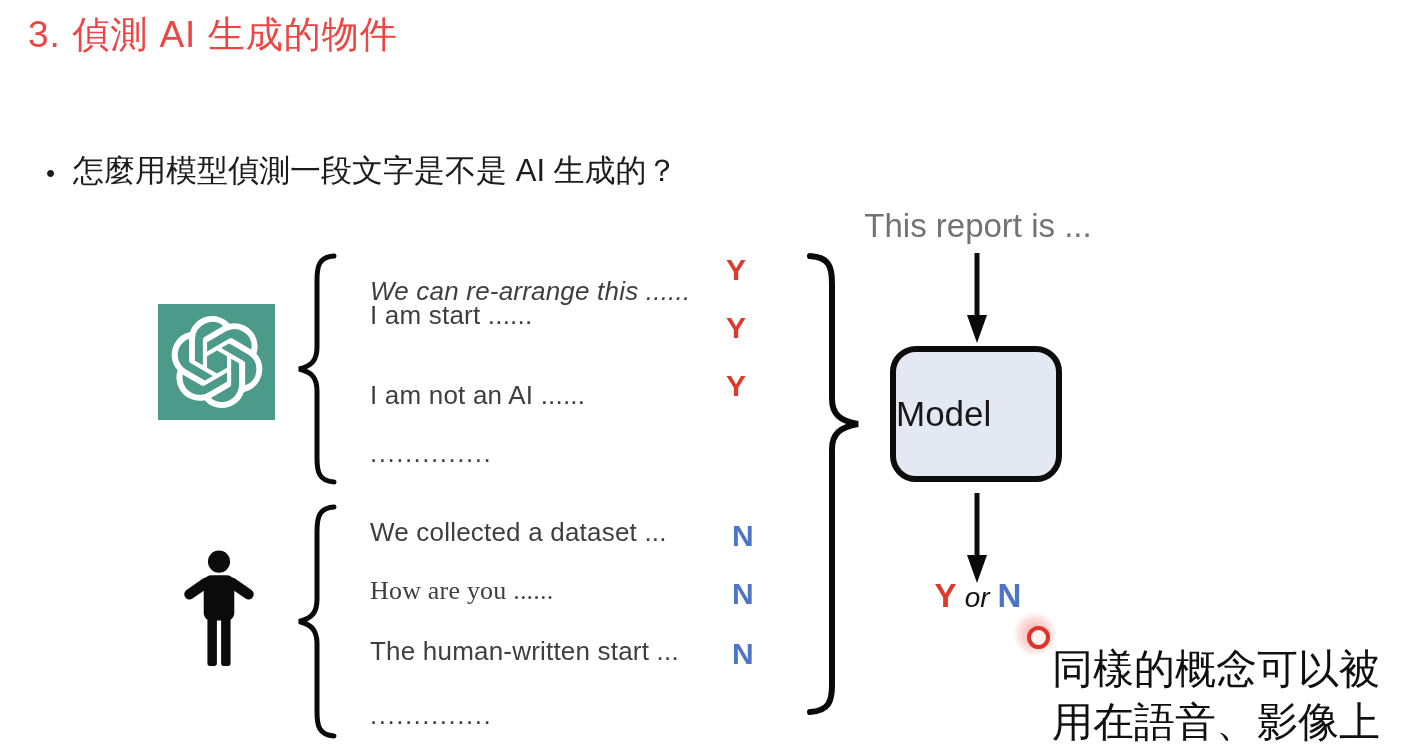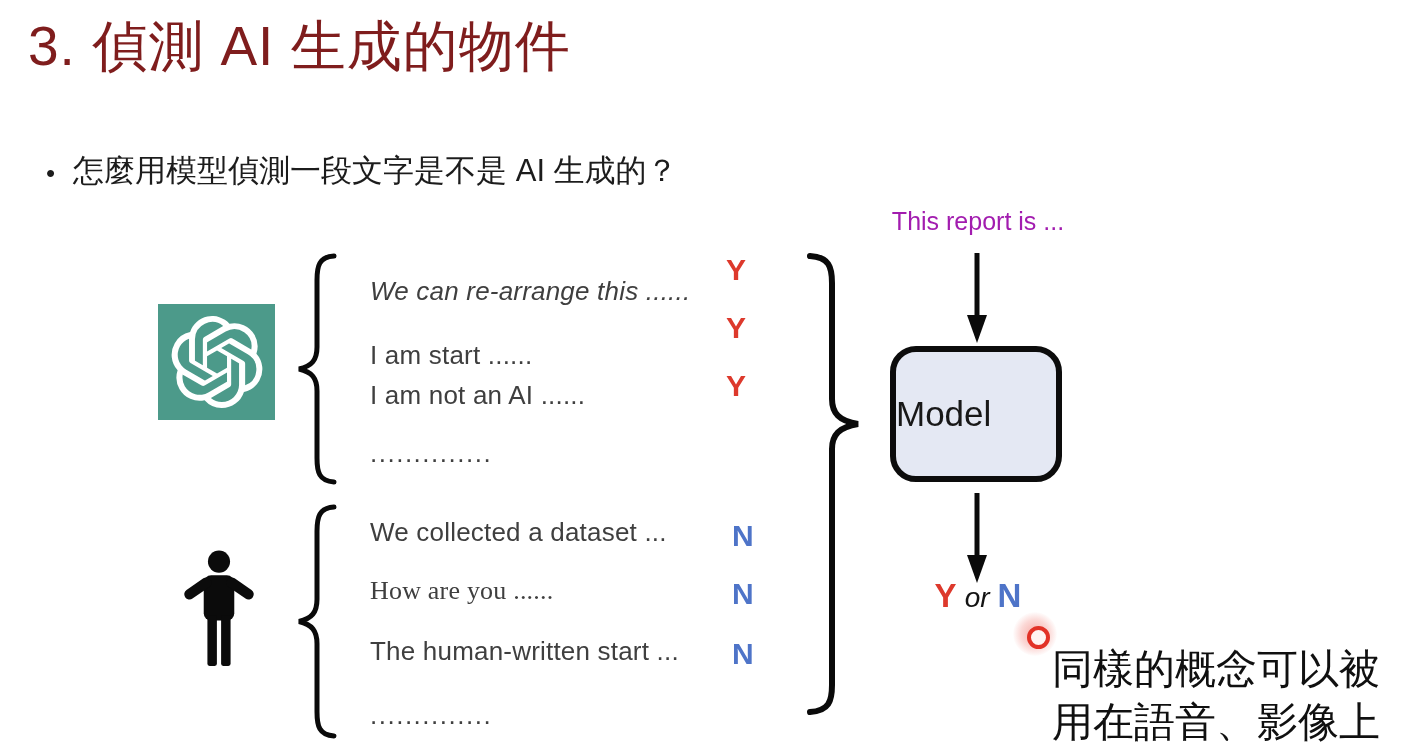--- a/index.html
+++ b/index.html
@@ -1,32 +1,32 @@
 <!DOCTYPE html>
 <html style="--label-yes: #dd392c; --label-no: #4e74c8; --openai-teal: #4c9a8a; --model-fill: #e4e8f3; --laser-red: #e23227; --body-text: #3f3f3f;"><head>
 <meta charset="utf-8">
 <style>
   html,body{margin:0;padding:0;background:#ffffff;}
   .slide{
     position:relative;width:1428px;height:756px;background:#ffffff;overflow:hidden;
     font-family:"Liberation Sans","DejaVu Sans",sans-serif;color:#1a1a1a;
   }
   .abs{position:absolute;}
-  .title{left:28px;top:10px;font-size:55px;letter-spacing:1px;color:#7f1d1d;}
+  .title{left:28px;top:10px;font-size:37px;letter-spacing:1px;color:#ef4444;}
   .bullet-line{left:46px;top:150px;font-size:31px;color:#1c1c1c;display:flex;align-items:center;gap:18px;}
   .bullet-marker{font-size:26px;line-height:1;position:relative;top:2px;}
   .sample{left:370px;font-size:26px;color:var(--body-text,#3f3f3f);letter-spacing:.2px;white-space:nowrap;}
   .dots{letter-spacing:1.5px;}
   .lab{font-size:30px;font-weight:700;white-space:nowrap;}
   .lab.y{left:726px;color:var(--label-yes,#dd392c);}
   .lab.n{left:732px;color:var(--label-no,#4e74c8);}
   .logo-box{left:158px;top:304px;width:117px;height:116px;background:var(--openai-teal,#4c9a8a);
     display:flex;align-items:center;justify-content:center;}
   .brace{stroke:#0a0a0a;fill:none;}
-  .report-text{left:858px;top:207px;width:240px;text-align:center;font-size:25px;color:#a21caf;white-space:nowrap;}
+  .report-text{left:858px;top:207px;width:240px;text-align:center;font-size:33px;color:#737373;white-space:nowrap;}
   .model-box{left:890px;top:346px;width:172px;height:136px;background:var(--model-fill,#e4e8f3);
     border:6px solid #0c0c0c;border-radius:26px;box-sizing:border-box;
     display:flex;align-items:center;justify-content:flex-start;}
   .model-label{font-size:35px;color:#181818;}
   .yorn{left:888px;top:577px;width:180px;text-align:center;white-space:nowrap;}
   .yorn .yes{font-size:33px;font-weight:700;color:var(--label-yes,#dd392c);}
   .yorn .conj{font-size:28px;color:#141414;margin:0 8px;font-style:italic;}
   .yorn .no{font-size:33px;font-weight:700;color:var(--label-no,#4e74c8);}
   .laser-glow{left:1013px;top:612px;width:44px;height:44px;border-radius:50%;
     background:radial-gradient(circle,rgba(235,60,48,.42) 0%,rgba(235,60,48,.2) 45%,rgba(235,60,48,0) 72%);}
@@ -67,21 +67,21 @@
 
   <svg class="abs" style="left:284px;top:252px;" width="60" height="234" viewBox="0 0 60 234">
     <path class="brace" stroke-width="5" stroke-linecap="round" d="M50 4 C35 5 33 14 33 28 L33 95 C33 108 28 114 15 117 C28 120 33 126 33 139 L33 206 C33 220 35 229 50 230"></path>
   </svg>
 
   <svg class="abs" style="left:284px;top:503px;" width="60" height="237" viewBox="0 0 60 234" preserveAspectRatio="none">
     <path class="brace" stroke-width="5" stroke-linecap="round" d="M50 4 C35 5 33 14 33 28 L33 95 C33 108 28 114 15 117 C28 120 33 126 33 139 L33 206 C33 220 35 229 50 230"></path>
   </svg>
 
   <span class="abs sample" style="top:276px;font-style:italic;">We can re-arrange this ......</span>
-  <span class="abs sample" style="top:340px;">I am start ......</span>
+  <span class="abs sample" style="top:300px;">I am start ......</span>
   <span class="abs sample" style="top:380px;">I am not an AI ......</span>
   <span class="abs sample dots" style="top:438px;">..............</span>
 
   <span class="abs lab y" style="top:253px;">Y</span>
   <span class="abs lab y" style="top:311px;">Y</span>
   <span class="abs lab y" style="top:369px;">Y</span>
 
   <span class="abs sample" style="top:517px;">We collected a dataset ...</span>
   <span class="abs sample" style="top:576px;font-family:Liberation Serif, serif;">How are you ......</span>
   <span class="abs sample" style="top:636px;">The human-written start ...</span>

